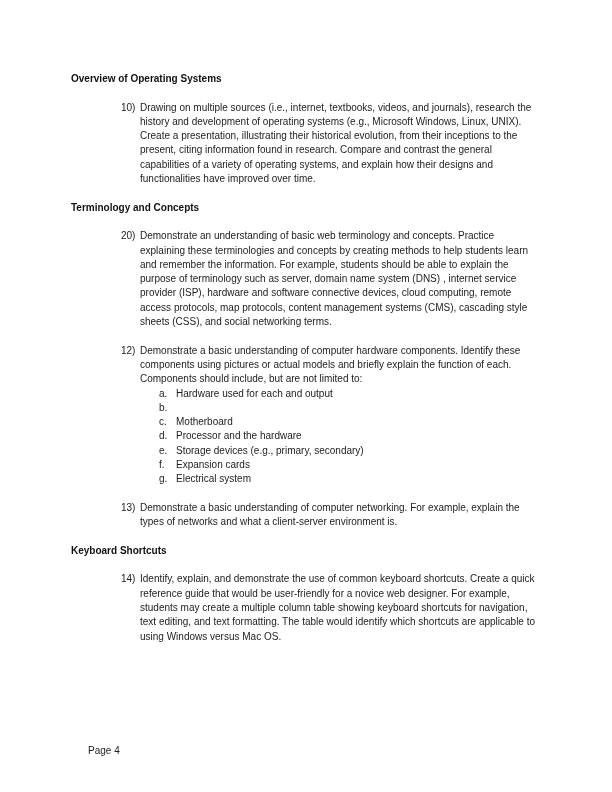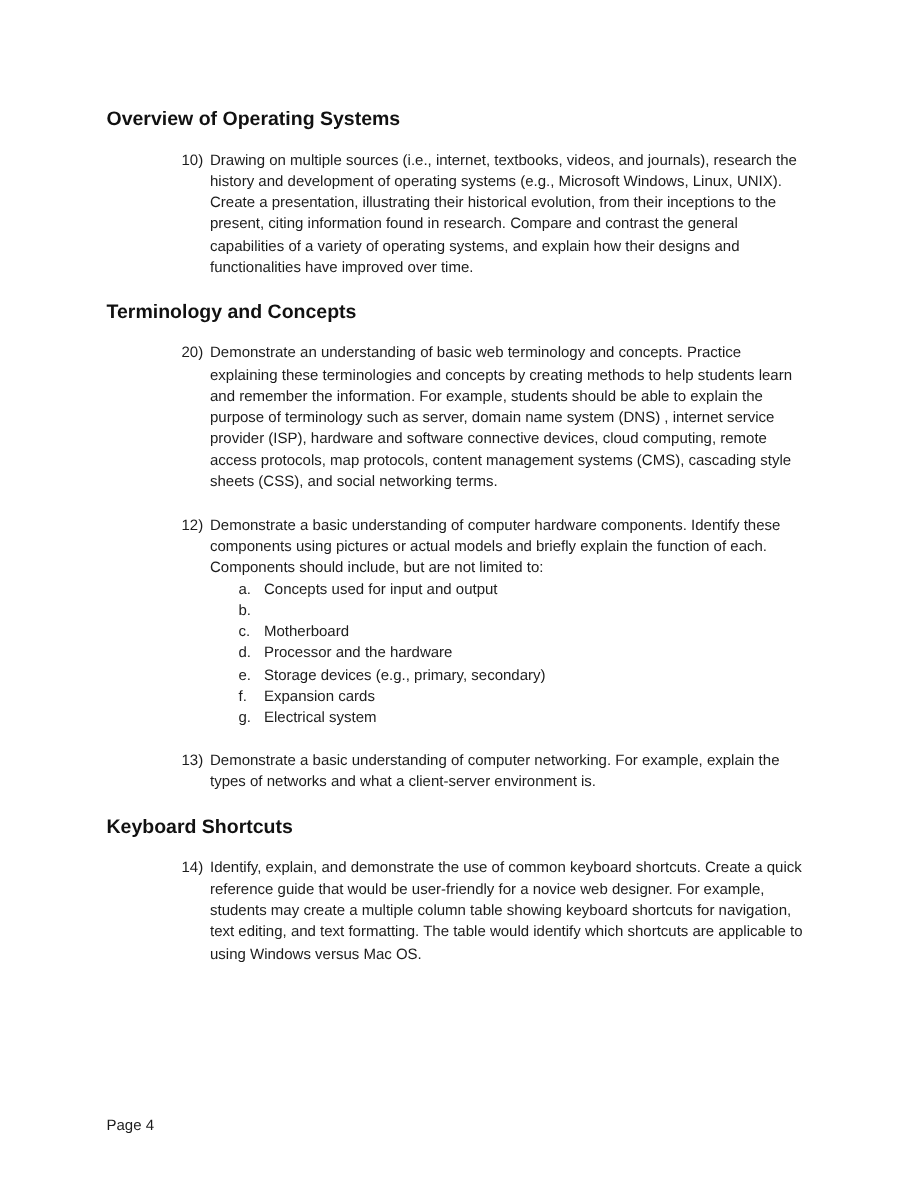--- a/index.html
+++ b/index.html
@@ -9,21 +9,21 @@
     background:#ffffff;
     box-sizing:border-box;
     padding:72px 72px 0 71px;
     font-family:"Liberation Sans","DejaVu Sans",sans-serif;
     font-size:10px;
     line-height:14.3px;
     color:#1c1c1c;
     overflow:hidden;
   }
   h2.sec{
-    font-size:13px;
+    font-size:10px;
     font-weight:700;
     margin:0 0 14.3px 0;
     color:#111111;
   }
   .item{
     display:flex;
     margin:0 0 14.3px 18px;
   }
   .item .num{
     flex:0 0 19px;
@@ -35,21 +35,21 @@
   .sublist{margin-top:0;}
   .sub{
     display:flex;
     margin-left:19px;
   }
   .sub .letter{
     flex:0 0 17px;
   }
   .footer{
     position:absolute;
-    left:71px;
+    left:88px;
     top:744px;
     font-size:10px;
     color:#1c1c1c;
   }
 </style>
 </head>
 <body>
 
 <div class="page">
 
@@ -67,21 +67,21 @@
     <span class="txt">Demonstrate an understanding of basic web terminology and concepts. Practice explaining these terminologies and concepts by creating methods to help students learn and remember the information. For example, students should be able to explain the purpose of terminology such as server, domain name system (DNS) , internet service provider (ISP), hardware and software connective devices, cloud computing, remote access protocols, map protocols, content management systems (CMS), cascading style sheets (CSS), and social networking terms.</span>
   </div>
 
   <div class="item">
     <span class="num">12)</span>
     <div class="txt">
       <span>Demonstrate a basic understanding of computer hardware components. Identify these components using pictures or actual models and briefly explain the function of each. Components should include, but are not limited to:</span>
       <div class="sublist">
         <div class="sub">
           <span class="letter">a.</span>
-          <span>Concepts used for input and output</span>
+          <span>Hardware used for each and output</span>
         </div>
         <div class="sub">
           <span class="letter">b.</span>
         </div>
         <div class="sub">
           <span class="letter">c.</span>
           <span>Motherboard</span>
         </div>
         <div class="sub">
           <span class="letter">d.</span>

